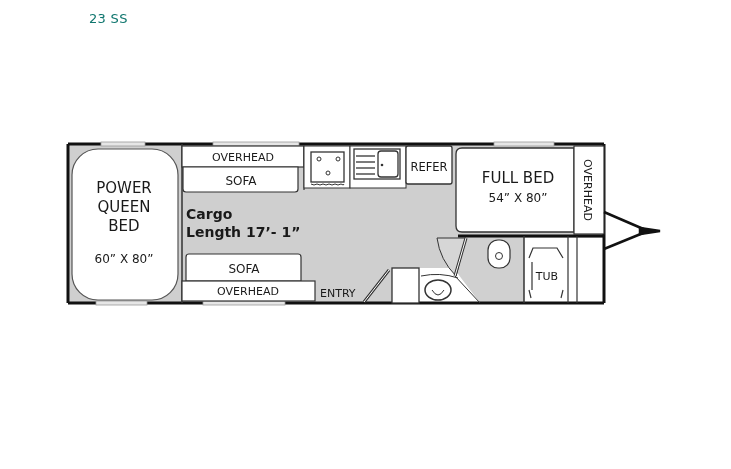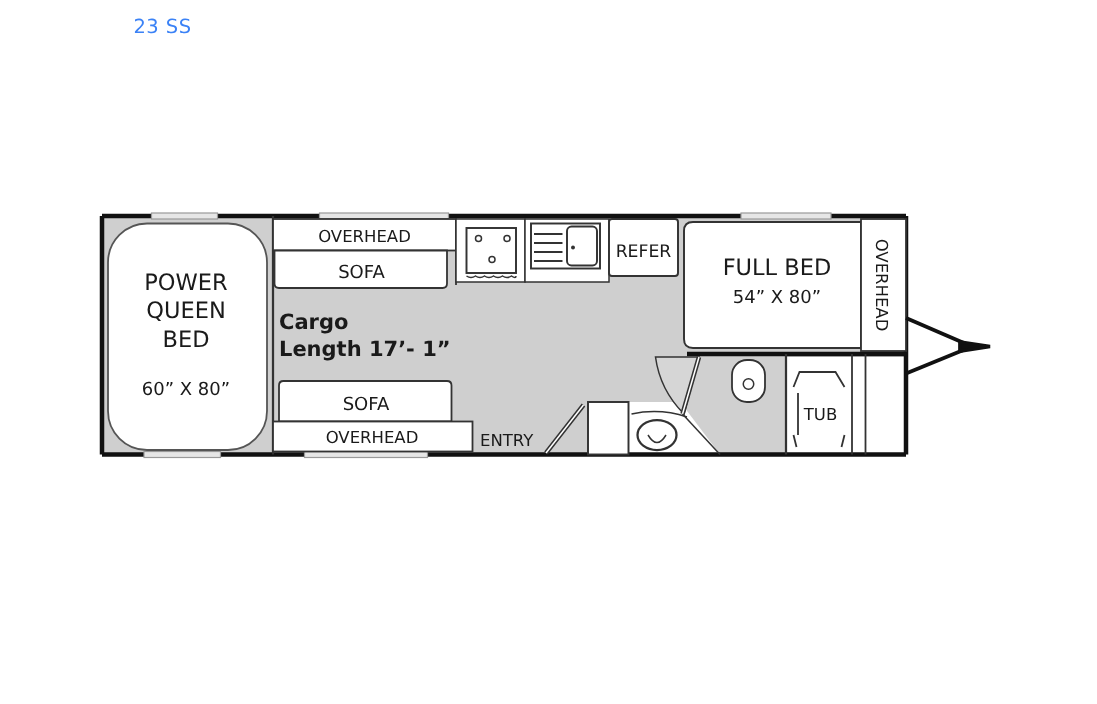--- a/index.html
+++ b/index.html
@@ -1,17 +1,17 @@
 <!DOCTYPE html>
 <html><head>
 <meta charset="utf-8">
 <style>
   html, body { margin:0; padding:0; background:#ffffff; }
   body { width:731px; height:469px; position:relative; overflow:hidden; font-family:"DejaVu Sans", sans-serif; }
-  .title { position:absolute; left:89px; top:11px; font-size:13px; color:#3b82f6; letter-spacing:0.3px; }
+  .title { position:absolute; left:89px; top:11px; font-size:13px; color:#0f766e; letter-spacing:0.3px; }
   svg { position:absolute; left:0; top:0; }
   .lbl { font-family:"DejaVu Sans", sans-serif; fill:#1a1a1a; }
 </style>
 </head>
 <body>
 
 <div class="title">23 SS</div>
 
 <svg width="731" height="469" viewBox="0 0 731 469">
 

